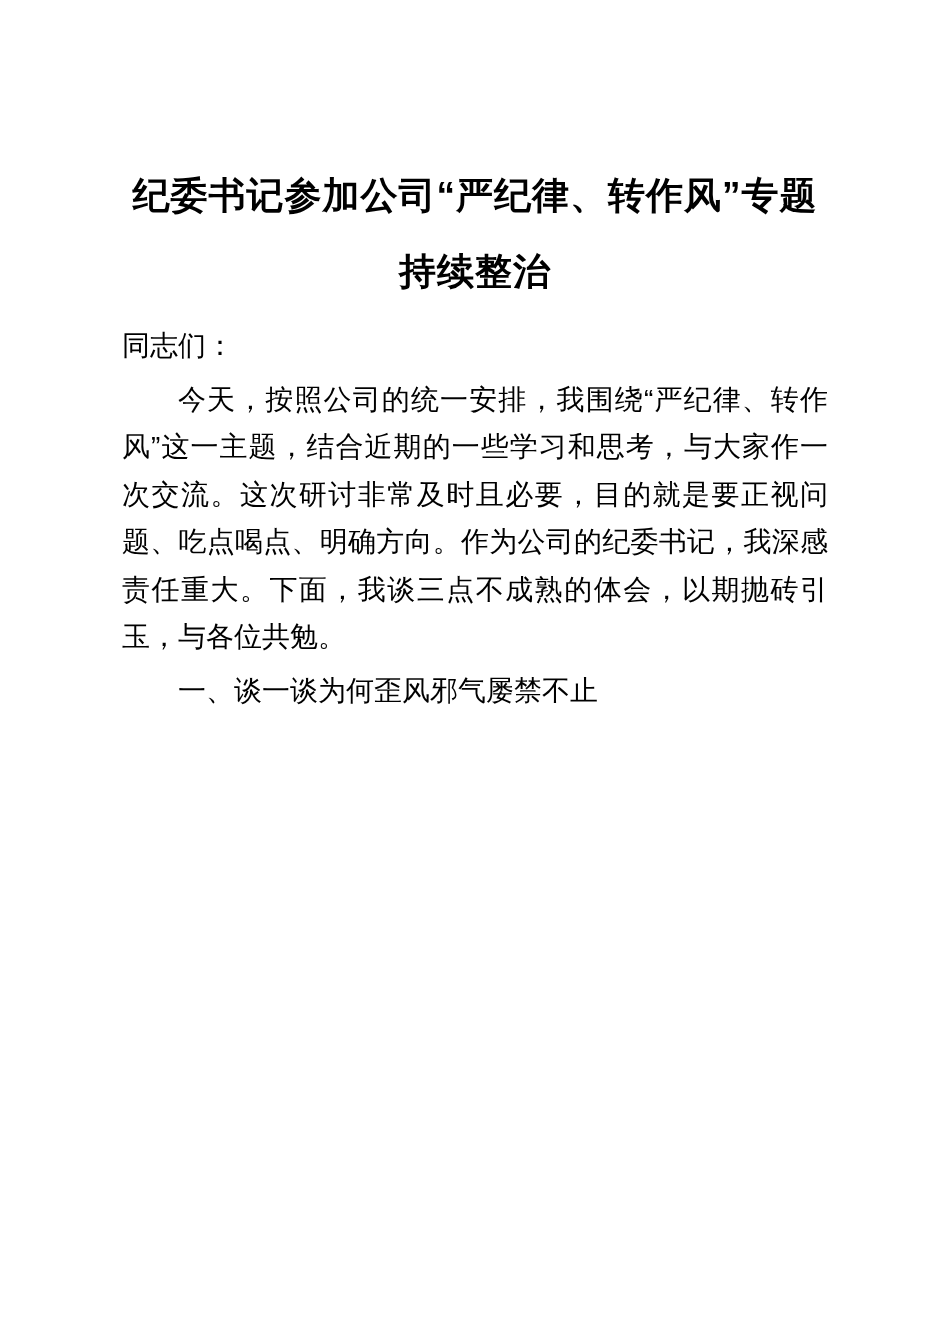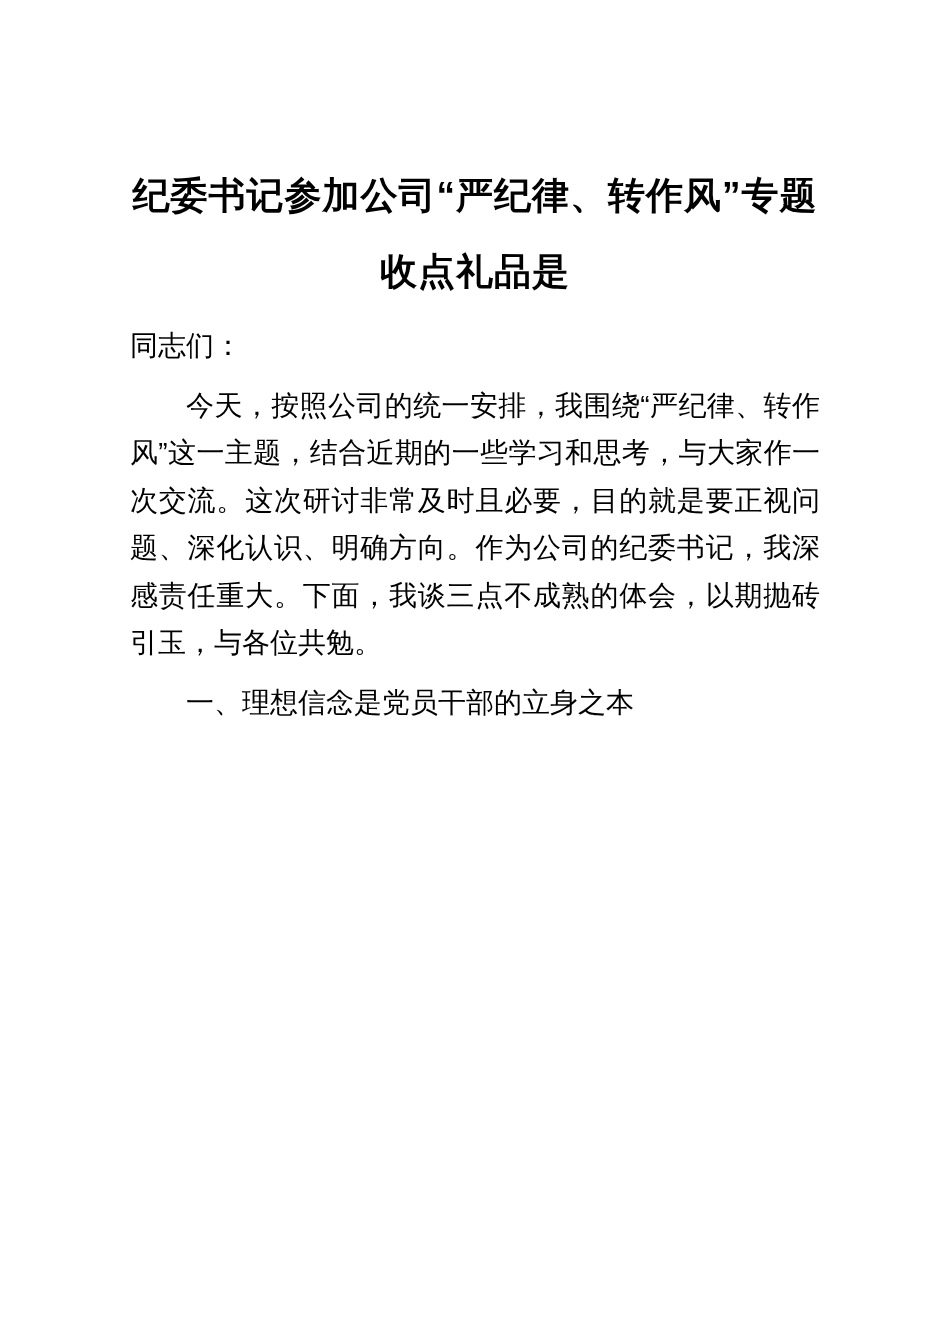--- a/index.html
+++ b/index.html
@@ -27,35 +27,35 @@
     letter-spacing: 1px;
   }
   .doc-body {
     margin-top: 12px;
     font-size: 28px;
     line-height: 47.5px;
     text-align: justify;
     color: #000000;
   }
   .doc-body p {
-    margin: 12px;
+    margin: 4px;
   }
   .doc-body p + p {
     margin-top: 6px;
   }
   .doc-body p.indent {
     text-indent: 2em;
   }
 </style>
 </head>
 <body>
 
 <div class="page">
   <div class="doc-title">
     <div>纪委书记参加公司“严纪律、转作风”专题</div>
-    <div>收点礼品是</div>
+    <div>持续整治</div>
   </div>
   <div class="doc-body">
     <p>同志们：</p>
-    <p class="indent">今天，按照公司的统一安排，我围绕“严纪律、转作风”这一主题，结合近期的一些学习和思考，与大家作一次交流。这次研讨非常及时且必要，目的就是要正视问题、深化认识、明确方向。作为公司的纪委书记，我深感责任重大。下面，我谈三点不成熟的体会，以期抛砖引玉，与各位共勉。</p>
-    <p class="indent">一、理想信念是党员干部的立身之本</p>
+    <p class="indent">今天，按照公司的统一安排，我围绕“严纪律、转作风”这一主题，结合近期的一些学习和思考，与大家作一次交流。这次研讨非常及时且必要，目的就是要正视问题、吃点喝点、明确方向。作为公司的纪委书记，我深感责任重大。下面，我谈三点不成熟的体会，以期抛砖引玉，与各位共勉。</p>
+    <p class="indent">一、谈一谈为何歪风邪气屡禁不止</p>
   </div>
 </div>
 
 </body></html>

